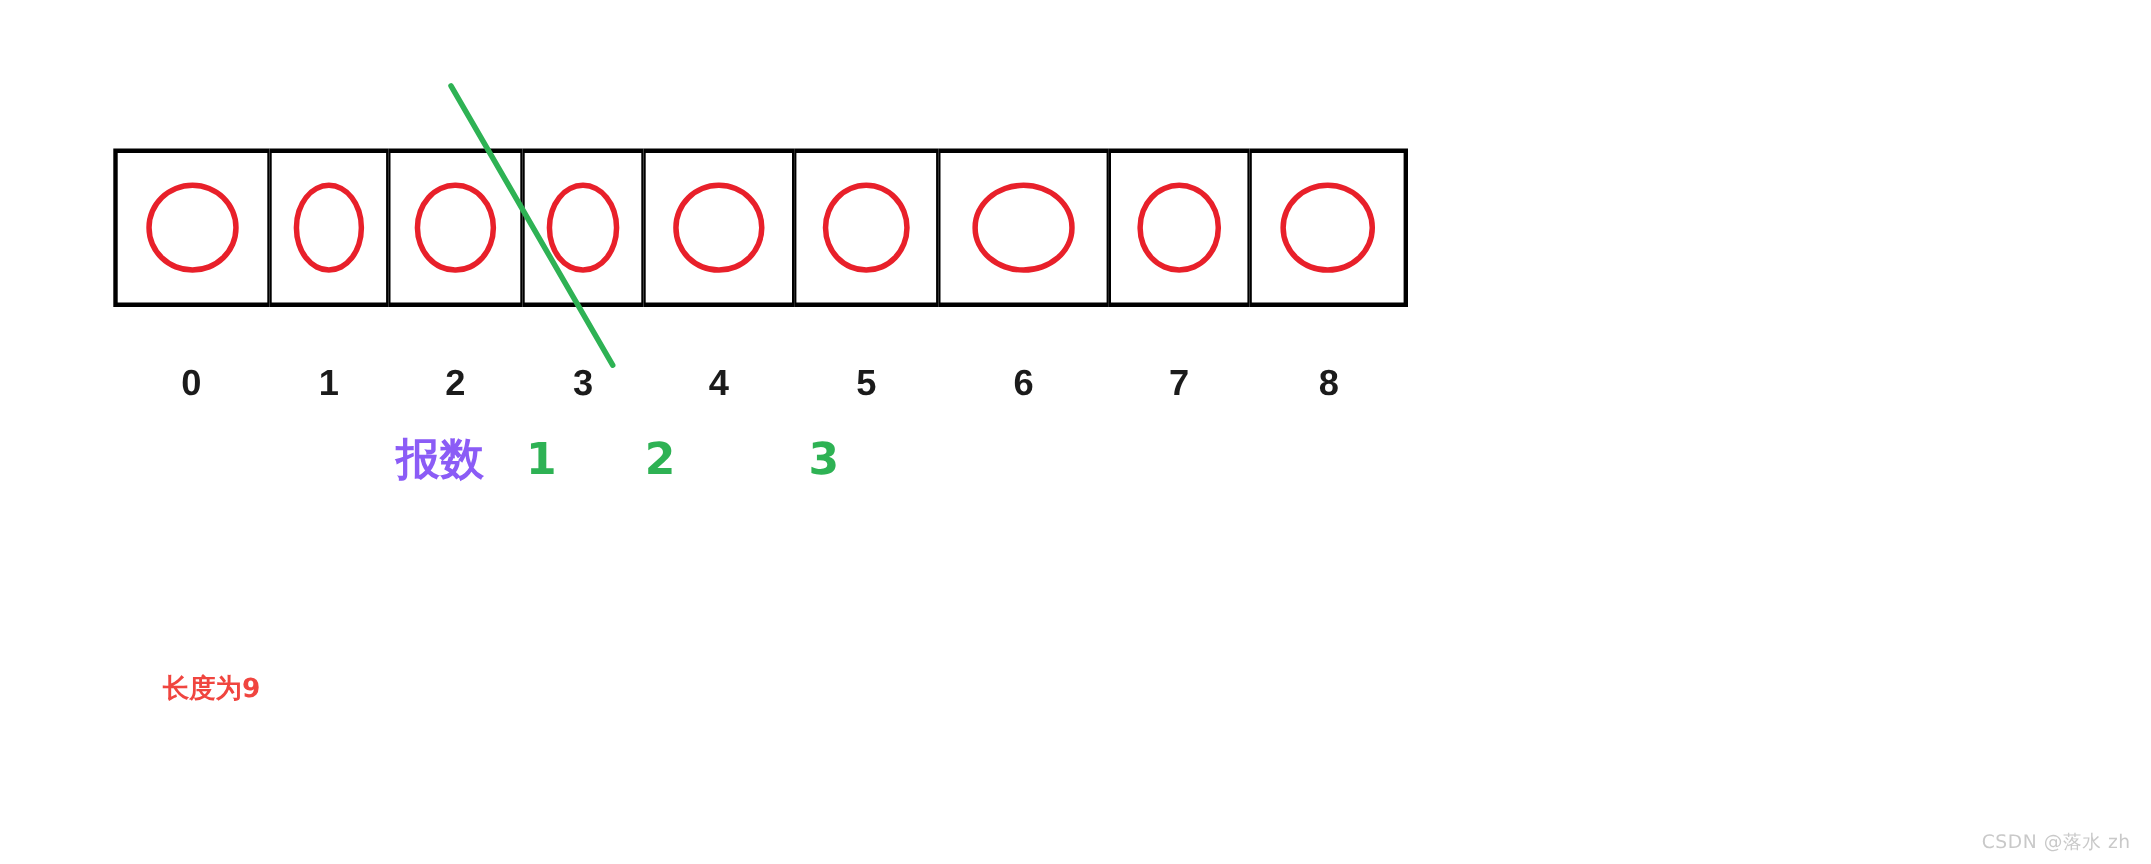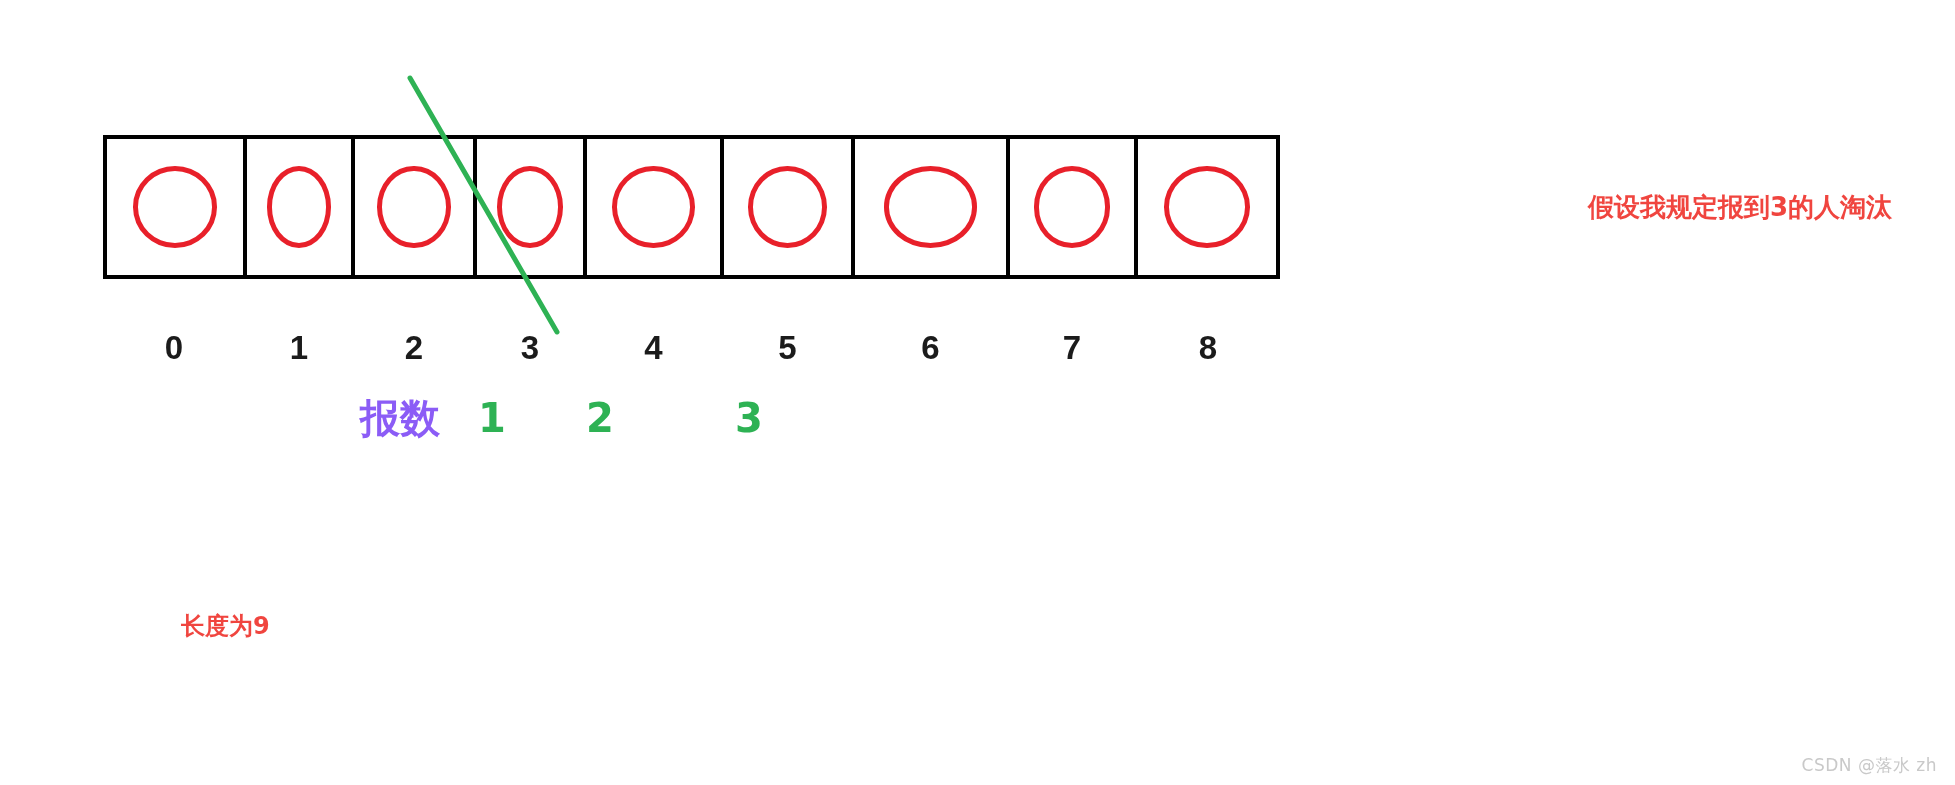--- a/index.html
+++ b/index.html
@@ -109,21 +109,20 @@
   }
   #note-rule {
     left: 1588px;
     top: 190px;
     font-size: 26px;
   }
   #note-length {
     left: 148px;
     top: 610px;
     font-size: 24px;
-    margin-left: 33px;
   }
 
   
   #watermark {
     position: absolute;
     right: 18px;
     bottom: 8px;
     color: #c9c9c9;
     font-size: 17px;
     letter-spacing: 0.5px;
@@ -182,19 +181,18 @@
       <div class="index-label" style="left: 1105px; color: rgb(27, 27, 27);">8</div>
     </div>
 
   <div id="countoff-row">
       <div class="countoff-item label-cn" style="left: 297px; color: #8b5cf6;">报数</div>
       <div class="countoff-item" style="left: 389px; color: rgb(46, 178, 84);">1</div>
       <div class="countoff-item" style="left: 497px; color: rgb(46, 178, 84);">2</div>
       <div class="countoff-item" style="left: 646px; color: rgb(46, 178, 84);">3</div>
     </div>
 
-  <div class="note-red" id="note-rule">假设我规定报到3的人淘汰</div>
 
   <div class="note-red" id="note-length">长度为9</div>
 
   <div id="watermark">CSDN @落水 zh</div>
 
 </div>
 
 </body></html>

